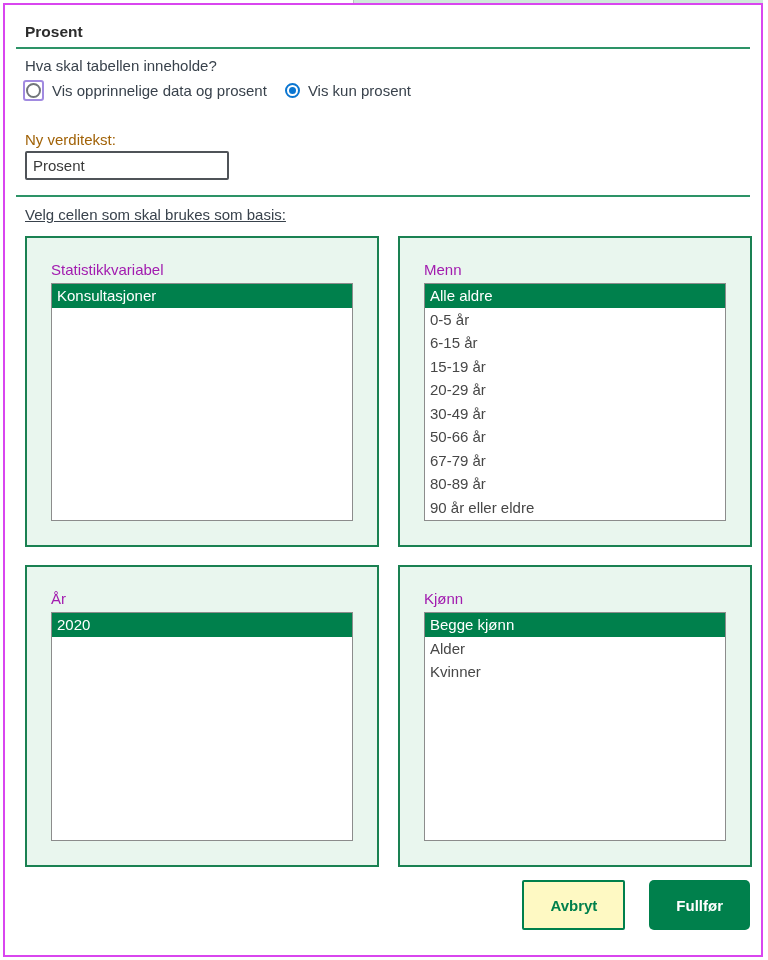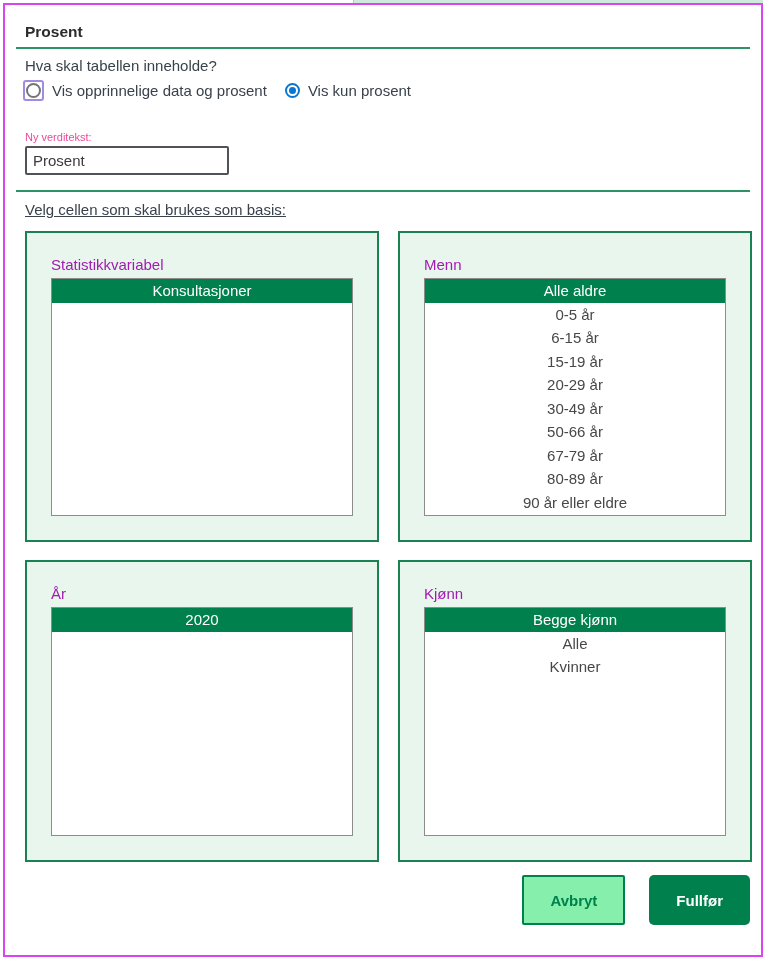--- a/index.html
+++ b/index.html
@@ -35,21 +35,21 @@
     display: inline-block; position: relative; flex: none;
   }
   .radio.checked { border-color: #0b76d1; }
   .radio.checked::after {
     content: ""; position: absolute; left: 2px; top: 2px;
     width: 7px; height: 7px; border-radius: 50%; background: #0b76d1;
   }
   .radio-option .opt-label { font-size: 15px; color: #39424c; margin-left: 8px; }
   .radio-option + .radio-option { margin-left: 18px; }
 
-  .field-label { margin: 29px 0 0 9px; font-size: 11px; color: #ec4899; }
+  .field-label { margin: 29px 0 0 9px; font-size: 15px; color: #a16207; }
   .text-input {
     display: block; margin: 3px 0 0 9px;
     width: 204px; height: 29px;
     border: 2px solid #4f5358; border-radius: 2px;
     font-family: inherit; font-size: 15px; color: #3a3a3a;
     padding: 0 6px; background: #ffffff;
   }
   .rule2 { margin-top: 15px; }
   .instruction { margin: 9px 0 0 9px; font-size: 15px; color: #39424c; text-decoration: underline; }
 
@@ -65,21 +65,20 @@
     background: #e9f6ee;
     border: 2px solid #1a8152;
     padding: 23px 24px 24px 24px;
   }
   .panel .box-label { font-size: 15px; color: #a21caf; margin-bottom: 5px; }
   .listbox {
     background: #ffffff;
     border: 1px solid #8c8c8c;
     overflow: hidden;
     width: 100%;
-    text-align: center;
   }
   .listbox.tall1 { height: 238px; }
   .listbox.tall2 { height: 229px; }
   .opt {
     font-size: 15px; color: #474747;
     height: 23.5px; line-height: 23.5px;
     padding: 0 5px;
     white-space: nowrap;
   }
   .opt.selected { background: #00804c; color: #ffffff; }
@@ -89,21 +88,21 @@
     display: flex; justify-content: flex-end; align-items: center;
     gap: 24px;
     padding-right: 0px;
   }
   .btn {
     height: 50px; font-family: inherit;
     font-size: 15px; font-weight: 700;
     cursor: pointer;
   }
   .btn-cancel {
-    background: #86efac; color: #00804c;
+    background: #fef9c3; color: #00804c;
     border: 2px solid #00804c; border-radius: 2px;
     padding: 0 26px;
   }
   .btn-submit {
     background: #00804c; color: #ffffff;
     border: none; border-radius: 5px;
     padding: 0 27px;
   }
 </style>
 </head>
@@ -169,21 +168,21 @@
       <div class="box-label">År</div>
       <div class="listbox tall2">
         <div class="opt selected">2020</div>
       </div>
     </div>
 
     <div class="panel">
       <div class="box-label">Kjønn</div>
       <div class="listbox tall2">
         <div class="opt selected">Begge kjønn</div>
-        <div class="opt">Alle</div>
+        <div class="opt">Alder</div>
         <div class="opt">Kvinner</div>
       </div>
     </div>
 
   </div>
 
   <div class="footer">
     <button class="btn btn-cancel">Avbryt</button>
     <button class="btn btn-submit">Fullfør</button>
   </div>

